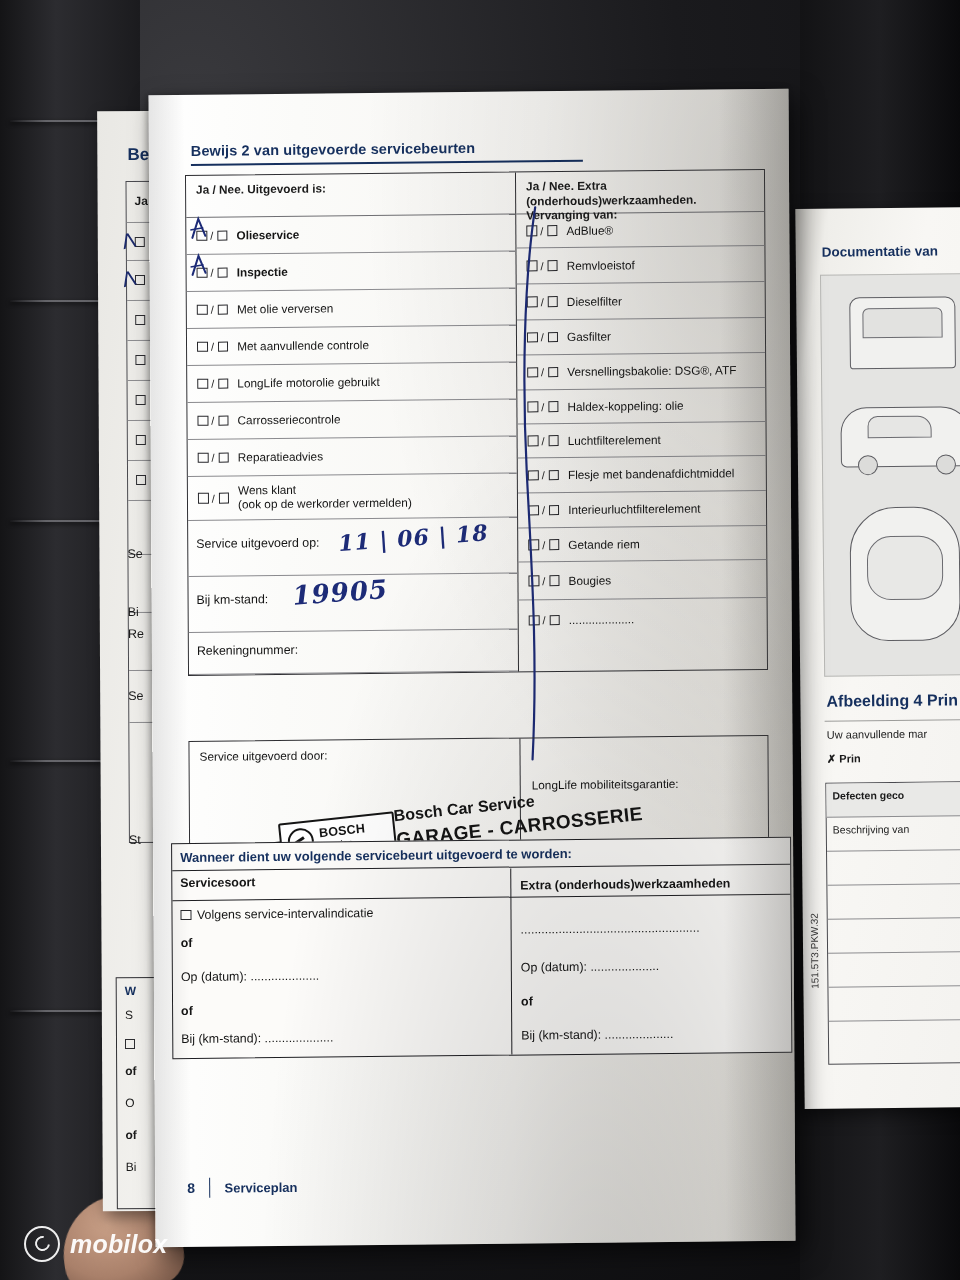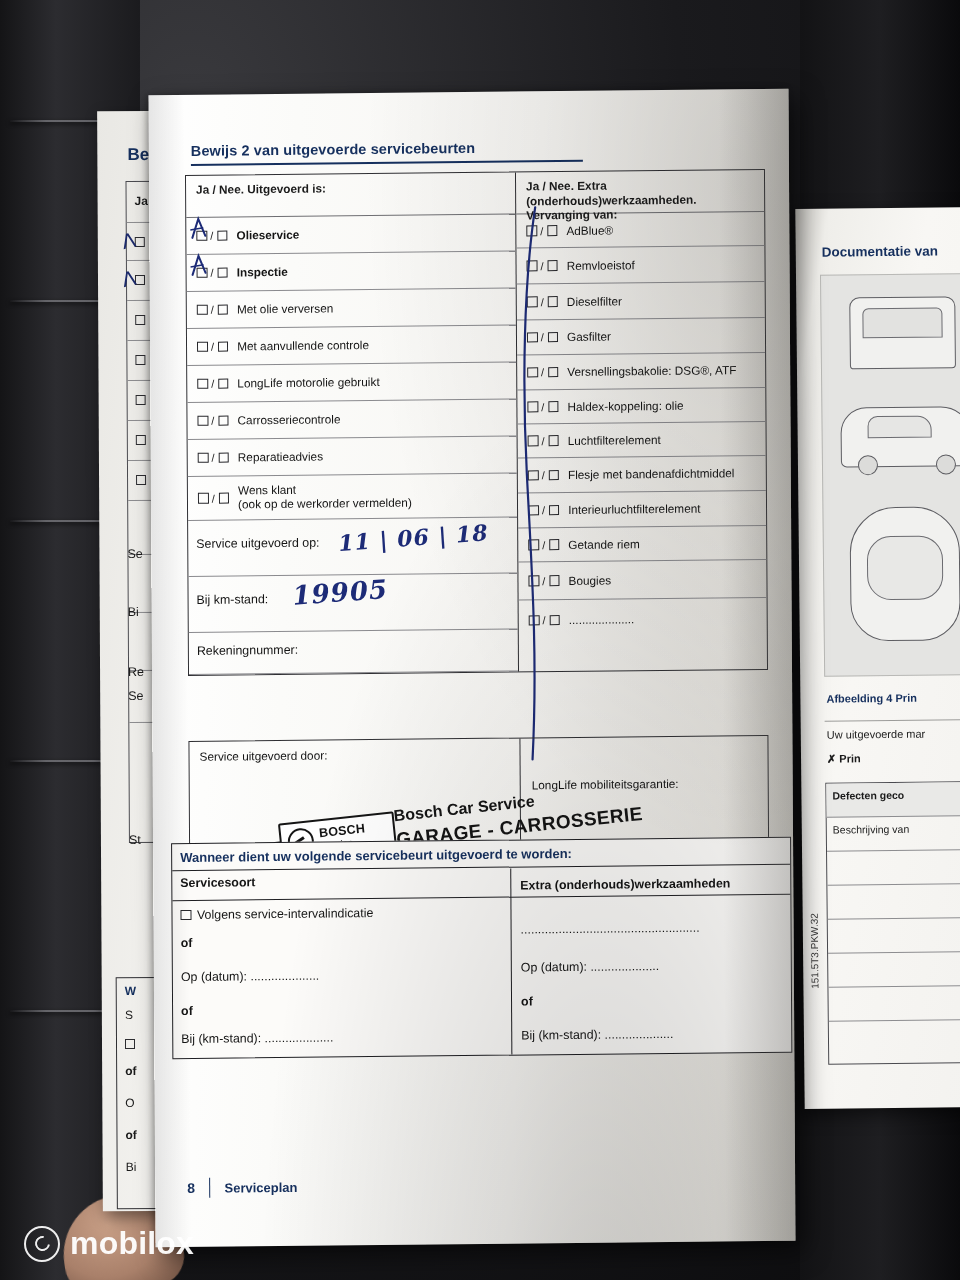--- a/index.html
+++ b/index.html
@@ -135,21 +135,21 @@
     position: absolute;
     left: 16px; top: 28px; right: 16px; height: 62px;
     border: 1.2px solid #6b6b70;
     border-radius: 24px;
     background: #e8e8e6;
   }
   .pr-caption {
     position: absolute;
     left: 26px;
     top: 484px;
-    font-size: 11px;
+    font-size: 16px;
     font-weight: bold;
     color: #16305e;
     white-space: nowrap;
   }
   .pr-line {
     position: absolute;
     left: 24px;
     width: 170px;
     border-top: 1px solid #9c9c9a;
   }
@@ -610,24 +610,25 @@
     content: "";
     position: absolute;
     left: 9px; top: 8px;
     width: 11px; height: 11px;
     border-radius: 50%;
     border: 2.4px solid rgba(255,255,255,.92);
     border-right-color: transparent;
     transform: rotate(-35deg);
   }
   .wm-txt {
-    font-size: 32px;
+    font-size: 25px;
     font-weight: bold;
     color: rgba(255,255,255,.95);
     letter-spacing: .2px;
+    font-style: italic;
   }
 </style>
 </head>
 <body>
 
 <div class="photo">
 
   <div class="seat-seam">
     <div class="seam-line" style="top:120px"></div>
     <div class="seam-line" style="top:300px"></div>
@@ -643,21 +644,21 @@
     <div class="pr-figure">
       <div class="car back"></div>
       <div class="car side">
         <div class="wheel" style="left:16px"></div>
         <div class="wheel" style="right:16px"></div>
       </div>
       <div class="car top"></div>
     </div>
     <div class="pr-caption">Afbeelding 4  Prin</div>
     <div class="pr-line" style="top:512px"></div>
-    <div class="pr-text" style="top:520px">Uw uitgevoerde mar</div>
+    <div class="pr-text" style="top:520px">Uw aanvullende mar</div>
     <div class="pr-text" style="top:544px; font-weight:bold;">
       <span>✗</span>
       <span>Prin</span>
     </div>
     <div class="pr-table">
       <div>Defecten geco</div>
       <div>Beschrijving van</div>
       <div></div>
       <div></div>
       <div></div>
@@ -686,21 +687,21 @@
       <div class="pu-row" style="top:278px"></div>
       <div class="pu-cell" style="top:290px"><span class="pu-chk"></span></div>
       <div class="pu-row" style="top:318px"></div>
       <div class="pu-row" style="top:372px"></div>
       <div class="pu-row" style="top:430px"></div>
       <div class="pu-row" style="top:488px"></div>
       <div class="pu-row" style="top:540px"></div>
     </div>
     <div class="pu-label" style="top:436px">Se</div>
     <div class="pu-label" style="top:494px">Bi</div>
-    <div class="pu-label" style="top:554px">Re</div>
+    <div class="pu-label" style="top:516px">Re</div>
     <div class="pu-label" style="top:578px">Se</div>
     <div class="pu-label" style="top:722px">St</div>
     <div class="pu-mark" style="left:24px; top:118px">Λ</div>
     <div class="pu-mark" style="left:24px; top:156px">Λ</div>
 
     <div class="pu-bottom-box">
       <div class="pu-bottom-title">W</div>
       <div class="pu-b-text" style="top:30px">S</div>
       <div class="pu-b-text" style="top:58px"><span class="pu-chk"></span></div>
       <div class="pu-b-text" style="top:86px; font-weight:bold;">of</div>

